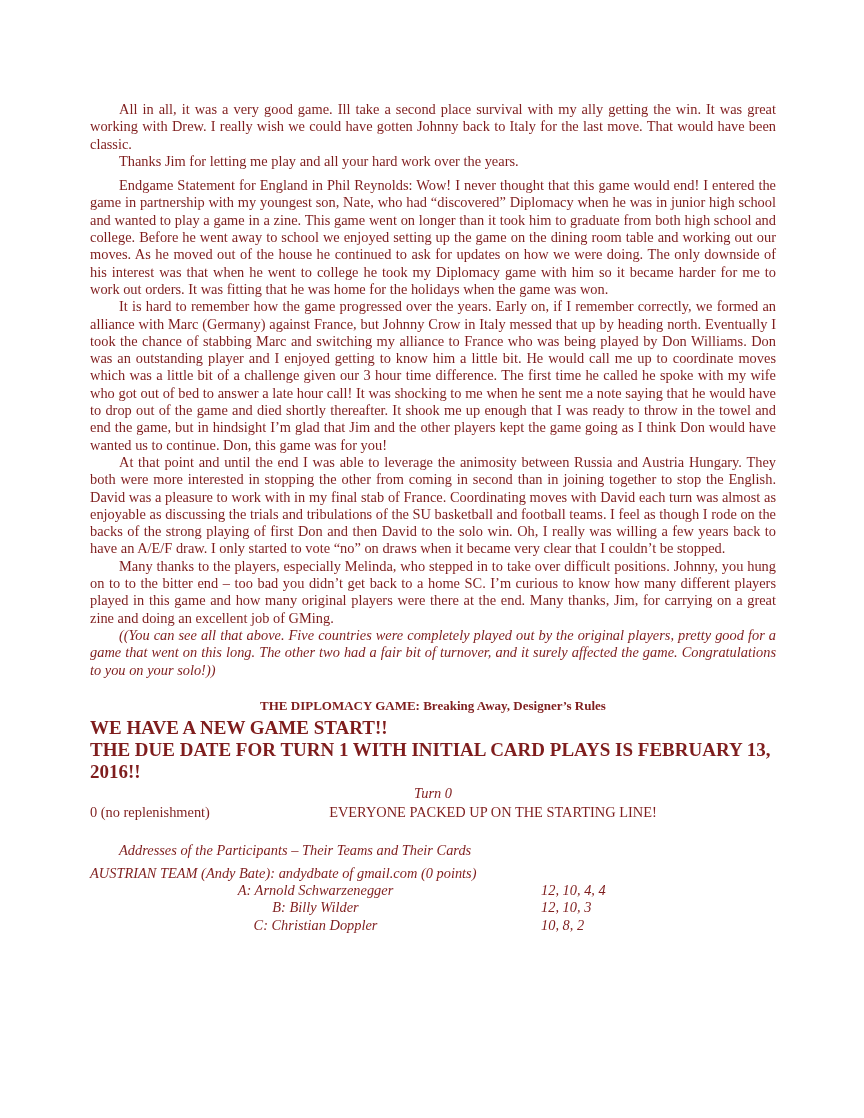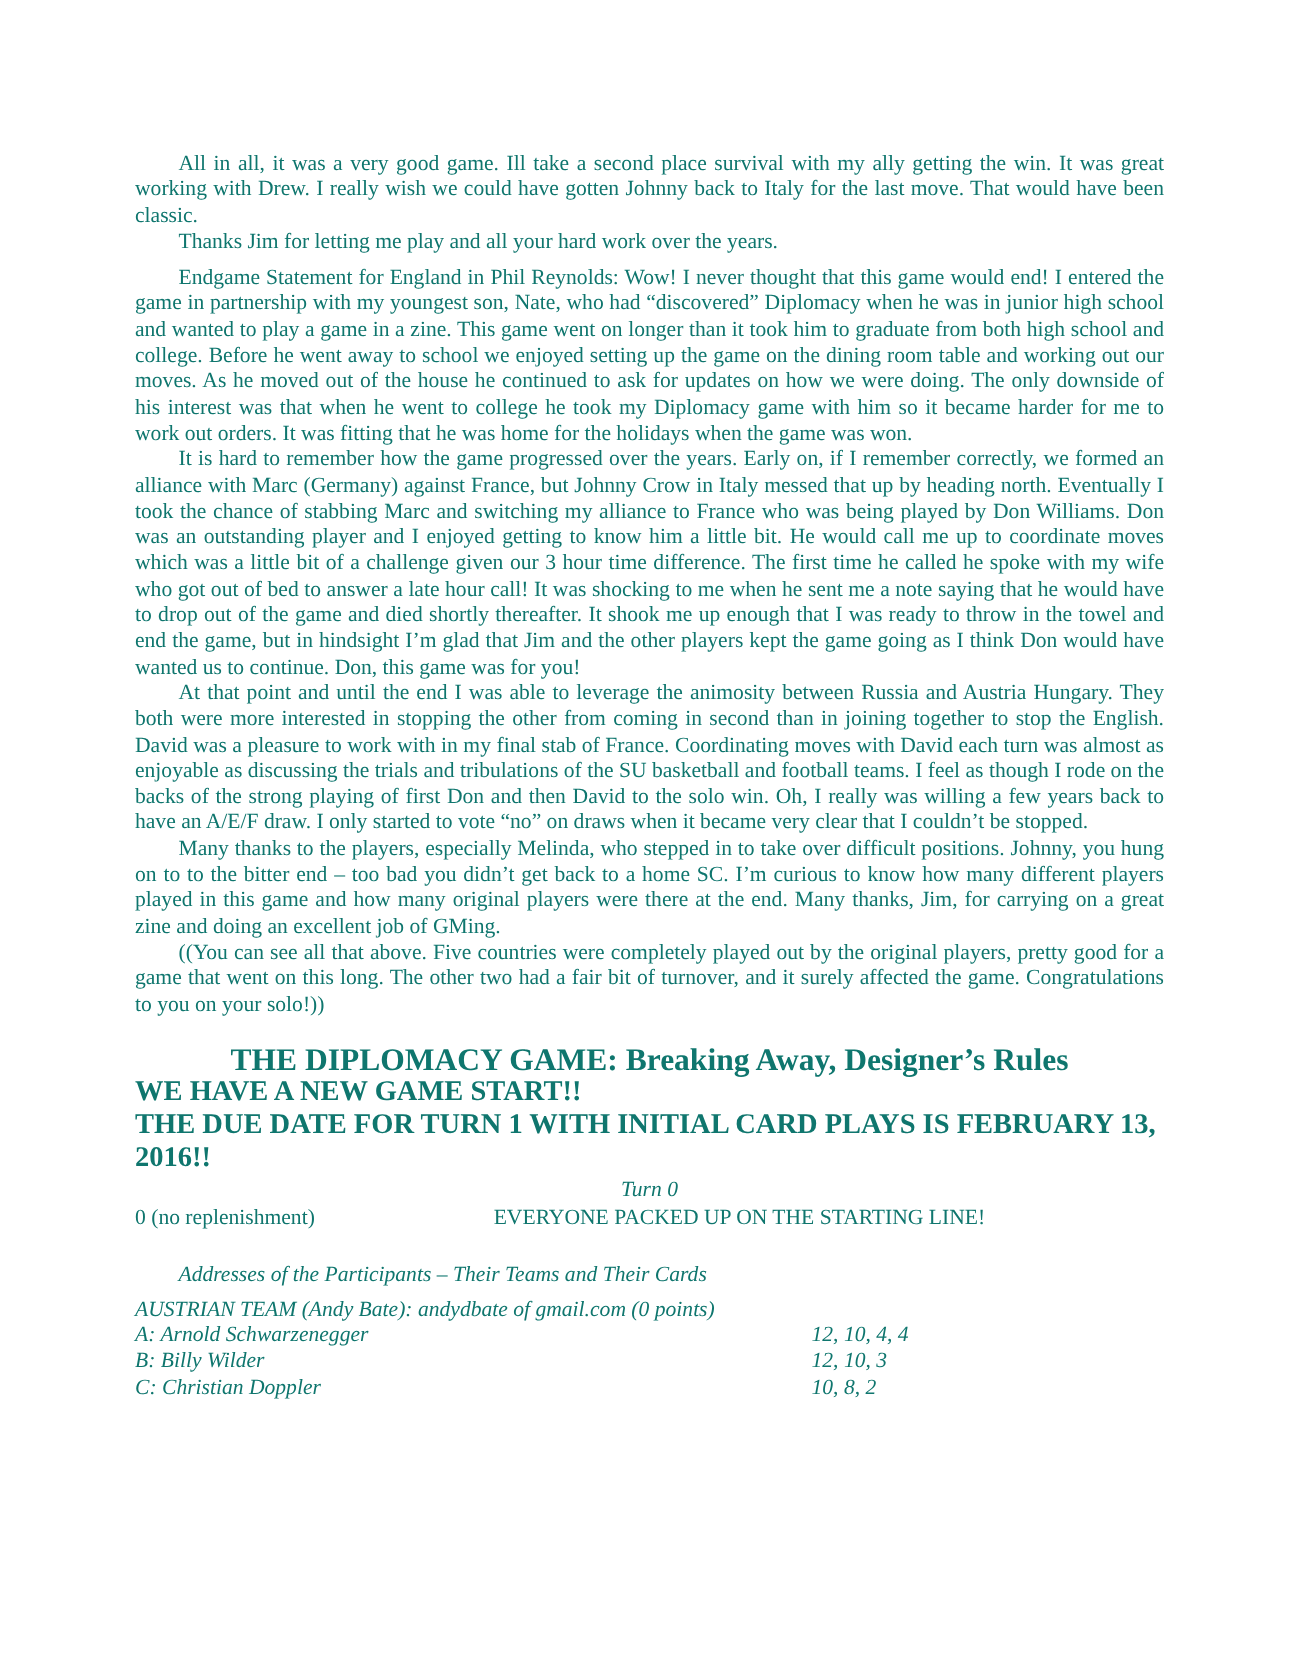--- a/index.html
+++ b/index.html
@@ -2,45 +2,45 @@
 <html><head>
 <meta charset="utf-8">
 <style>
   html, body { margin: 0; padding: 0; background: #e8e8e8; }
   .page {
     position: relative;
     width: 864px;
     height: 1118px;
     background: #ffffff;
     font-family: "Liberation Serif", "DejaVu Serif", serif;
-    color: #0f766e;
+    color: #7f1d1d;
     overflow: hidden;
     margin: 0 auto;
   }
   .content {
     position: absolute;
     left: 90px;
     top: 101px;
     width: 686px;
     font-size: 14.4px;
     line-height: 17.3px;
   }
   .para {
     margin: 0;
     text-indent: 29px;
     text-align: justify;
   }
   .para.gap-above { margin-top: 7px; }
-  .gm-comment { }
+  .gm-comment { font-style: italic; }
 
   .game-title {
     margin-top: 16px;
     text-align: center;
     font-weight: bold;
-    font-size: 21px;
+    font-size: 13px;
     line-height: 22px;
   }
   .bold-line {
     font-weight: bold;
     font-size: 19px;
     line-height: 22px;
     text-align: left;
   }
   .turn-label {
     text-align: center;
@@ -65,21 +65,21 @@
     line-height: 18px;
     margin: 0;
   }
   .team { margin-top: 5px; font-style: italic; }
   .team-header { line-height: 18px; margin-top: 4px; }
   .rider-row {
     display: grid;
     grid-template-columns: 451px 1fr;
     line-height: 17.4px;
   }
-  .rider-name { text-align: left; }
+  .rider-name { text-align: center; }
   .rider-cards { text-align: left; }
 </style>
 </head>
 <body>
 
 <div class="page">
   <div class="content">
 
     <p class="para">All in all, it was a very good game. Ill take a second place survival with my ally getting the win. It was great working with Drew. I really wish we could have gotten Johnny back to Italy for the last move. That would have been classic.</p>
     <p class="para">Thanks Jim for letting me play and all your hard work over the years.</p>

